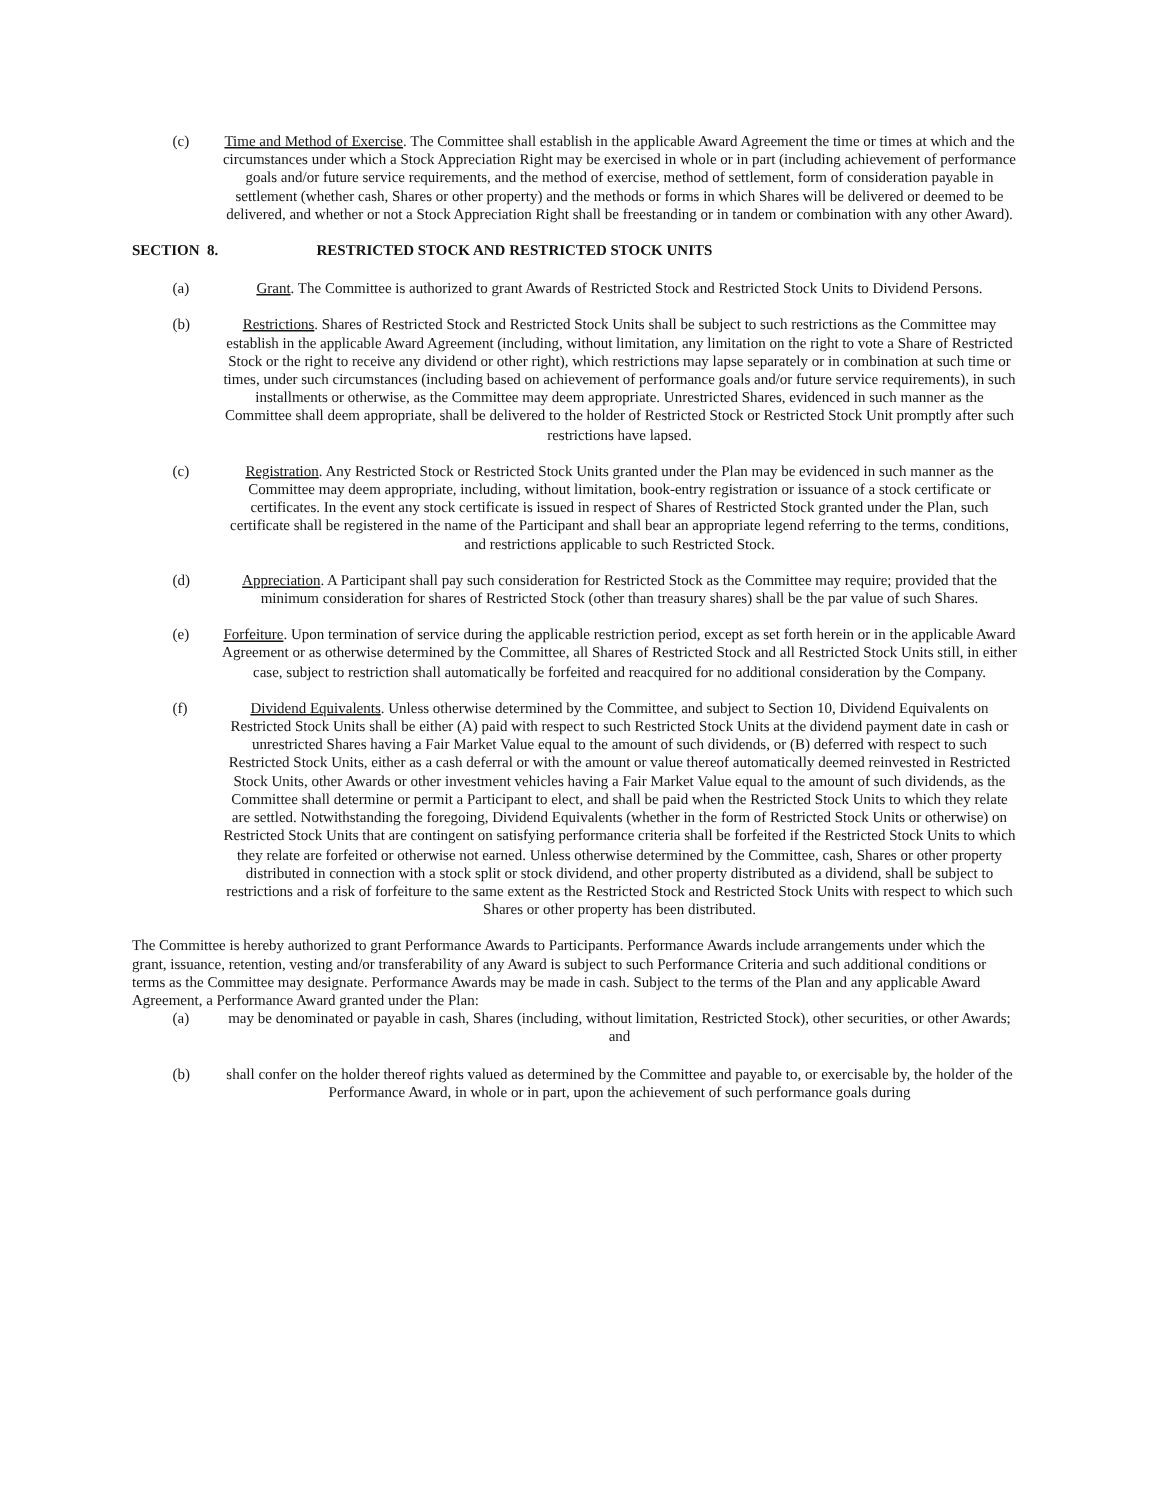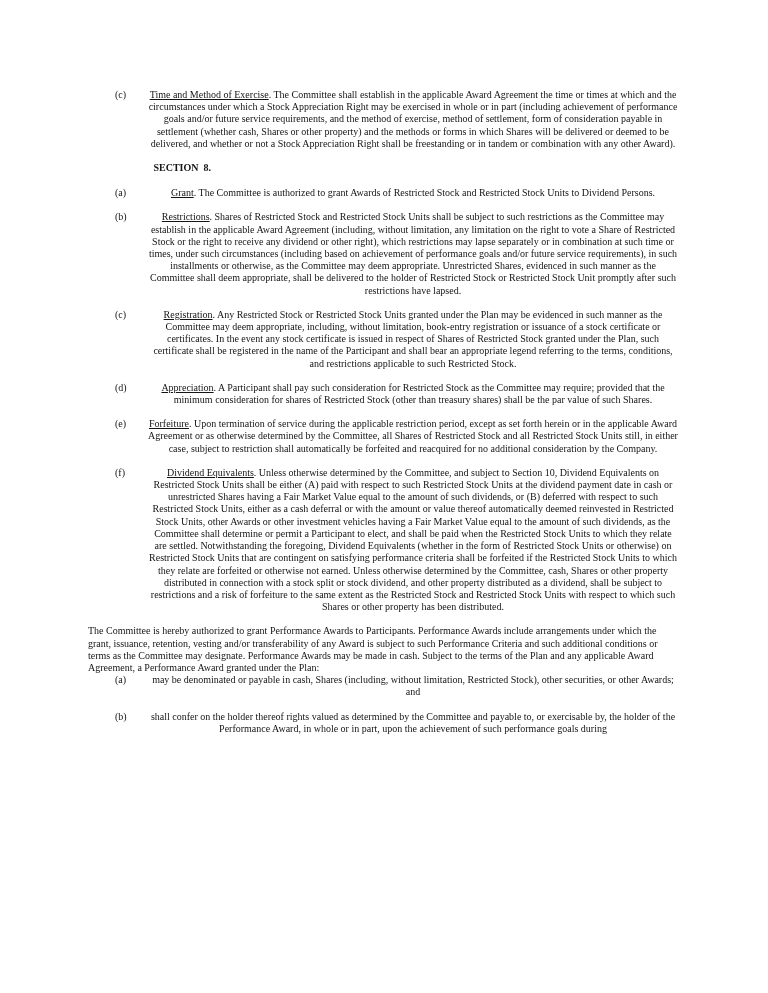--- a/index.html
+++ b/index.html
@@ -29,21 +29,20 @@
   .item-label {
     flex: 0 0 59px;
     padding-left: 27px;
   }
   .item-text { flex: 1; text-align: center; }
   .u { text-decoration: underline; }
   .section-header {
     display: flex;
     font-weight: bold;
     margin: 1px 0 13px 0;
-    text-align: right;
   }
   .sec-num {
     flex: 0 0 123px;
     white-space: pre-wrap;
   }
   .flush-para {
     margin-bottom: 0;
   }
   .footer {
     position: absolute;
@@ -62,20 +61,21 @@
 <div class="page">
   <div class="content">
 
     <div class="list-item">
       <span class="item-label">(c)</span>
       <div class="item-text"><span class="u">Time and Method of Exercise</span><span>. The Committee shall establish in the applicable Award Agreement the time or times at which and the circumstances under which a Stock Appreciation Right may be exercised in whole or in part (including achievement of performance goals and/or future service requirements, and the method of exercise, method of settlement, form of consideration payable in settlement (whether cash, Shares or other property) and the methods or forms in which Shares will be delivered or deemed to be delivered, and whether or not a Stock Appreciation Right shall be freestanding or in tandem or combination with any other Award).</span></div>
     </div>
 
     <div class="section-header">
       <span class="sec-num">SECTION  8.</span>
+      <span class="sec-title">RESTRICTED STOCK AND RESTRICTED STOCK UNITS</span>
     </div>
 
     <div class="list-item">
       <span class="item-label">(a)</span>
       <div class="item-text"><span class="u">Grant</span><span>. The Committee is authorized to grant Awards of Restricted Stock and Restricted Stock Units to Dividend Persons.</span></div>
     </div>
 
     <div class="list-item">
       <span class="item-label">(b)</span>
       <div class="item-text"><span class="u">Restrictions</span><span>. Shares of Restricted Stock and Restricted Stock Units shall be subject to such restrictions as the Committee may establish in the applicable Award Agreement (including, without limitation, any limitation on the right to vote a Share of Restricted Stock or the right to receive any dividend or other right), which restrictions may lapse separately or in combination at such time or times, under such circumstances (including based on achievement of performance goals and/or future service requirements), in such installments or otherwise, as the Committee may deem appropriate.  Unrestricted Shares, evidenced in such manner as the Committee shall deem appropriate, shall be delivered to the holder of Restricted Stock or Restricted Stock Unit promptly after such restrictions have lapsed.</span></div>

